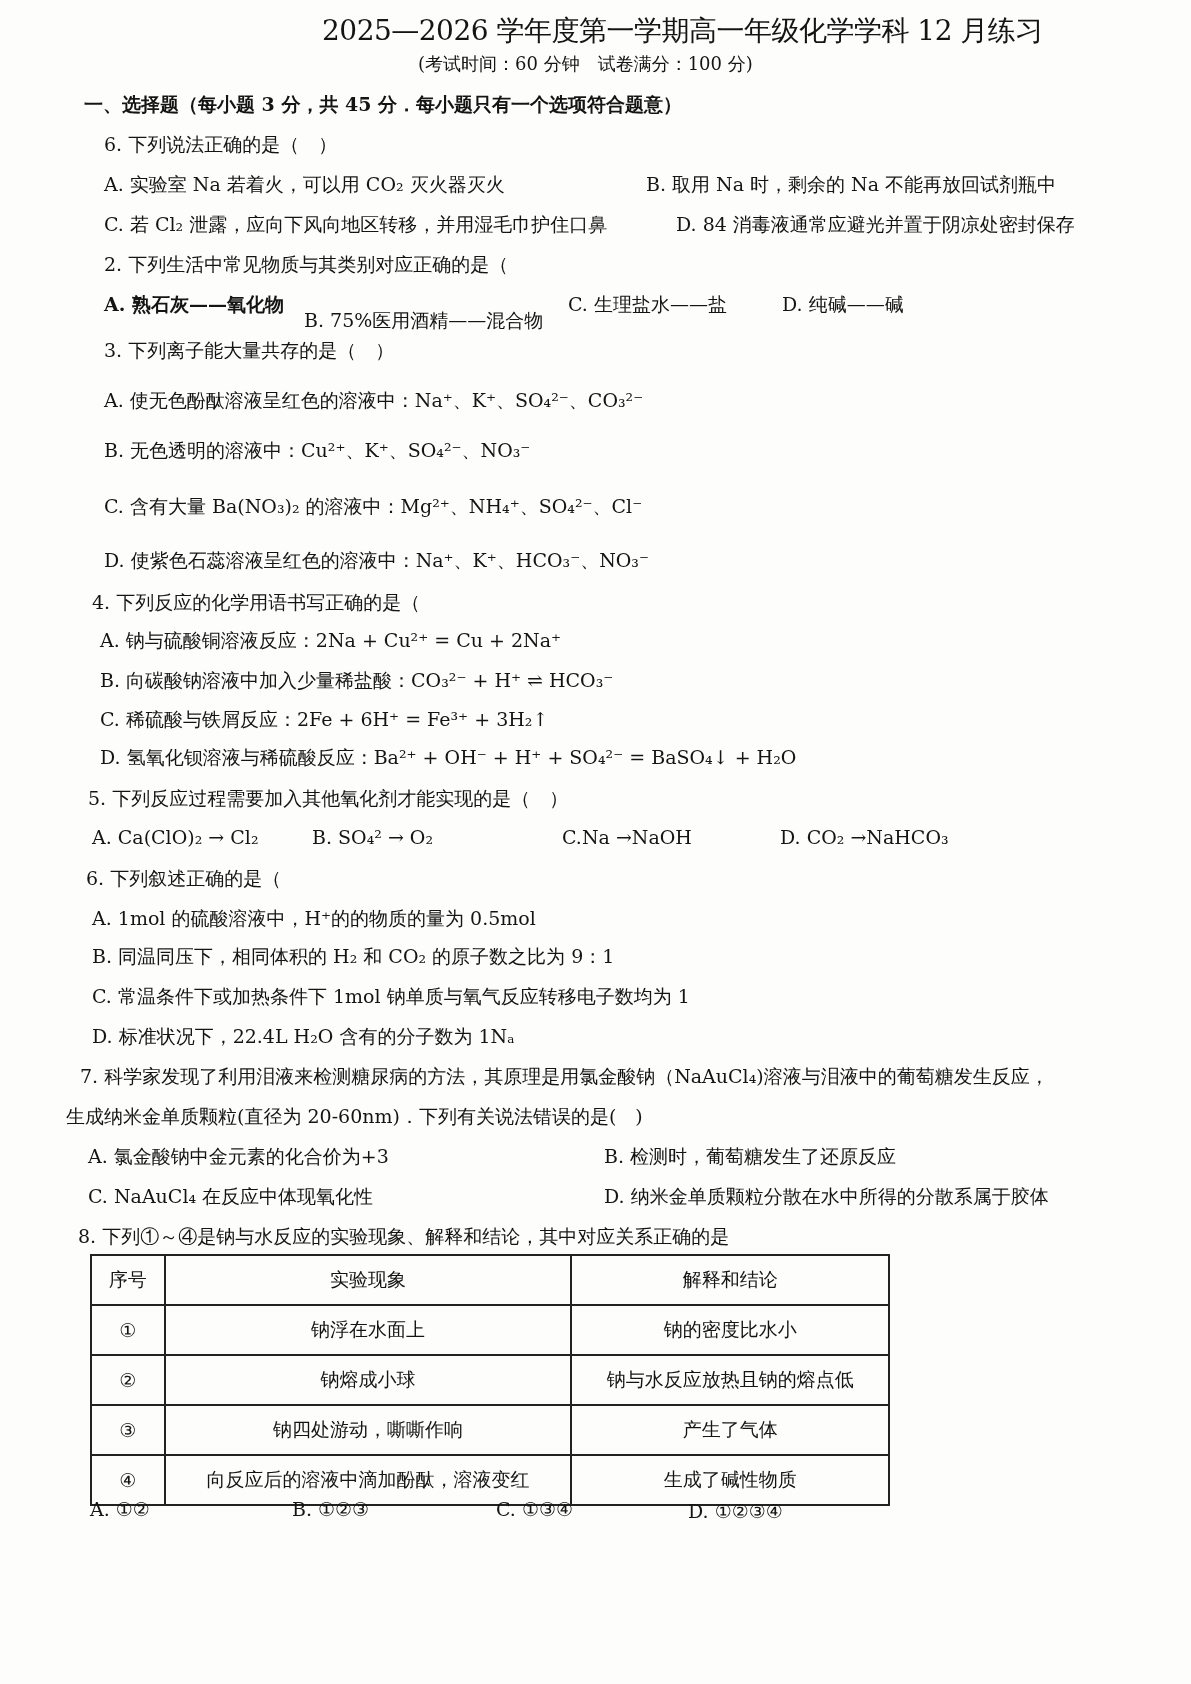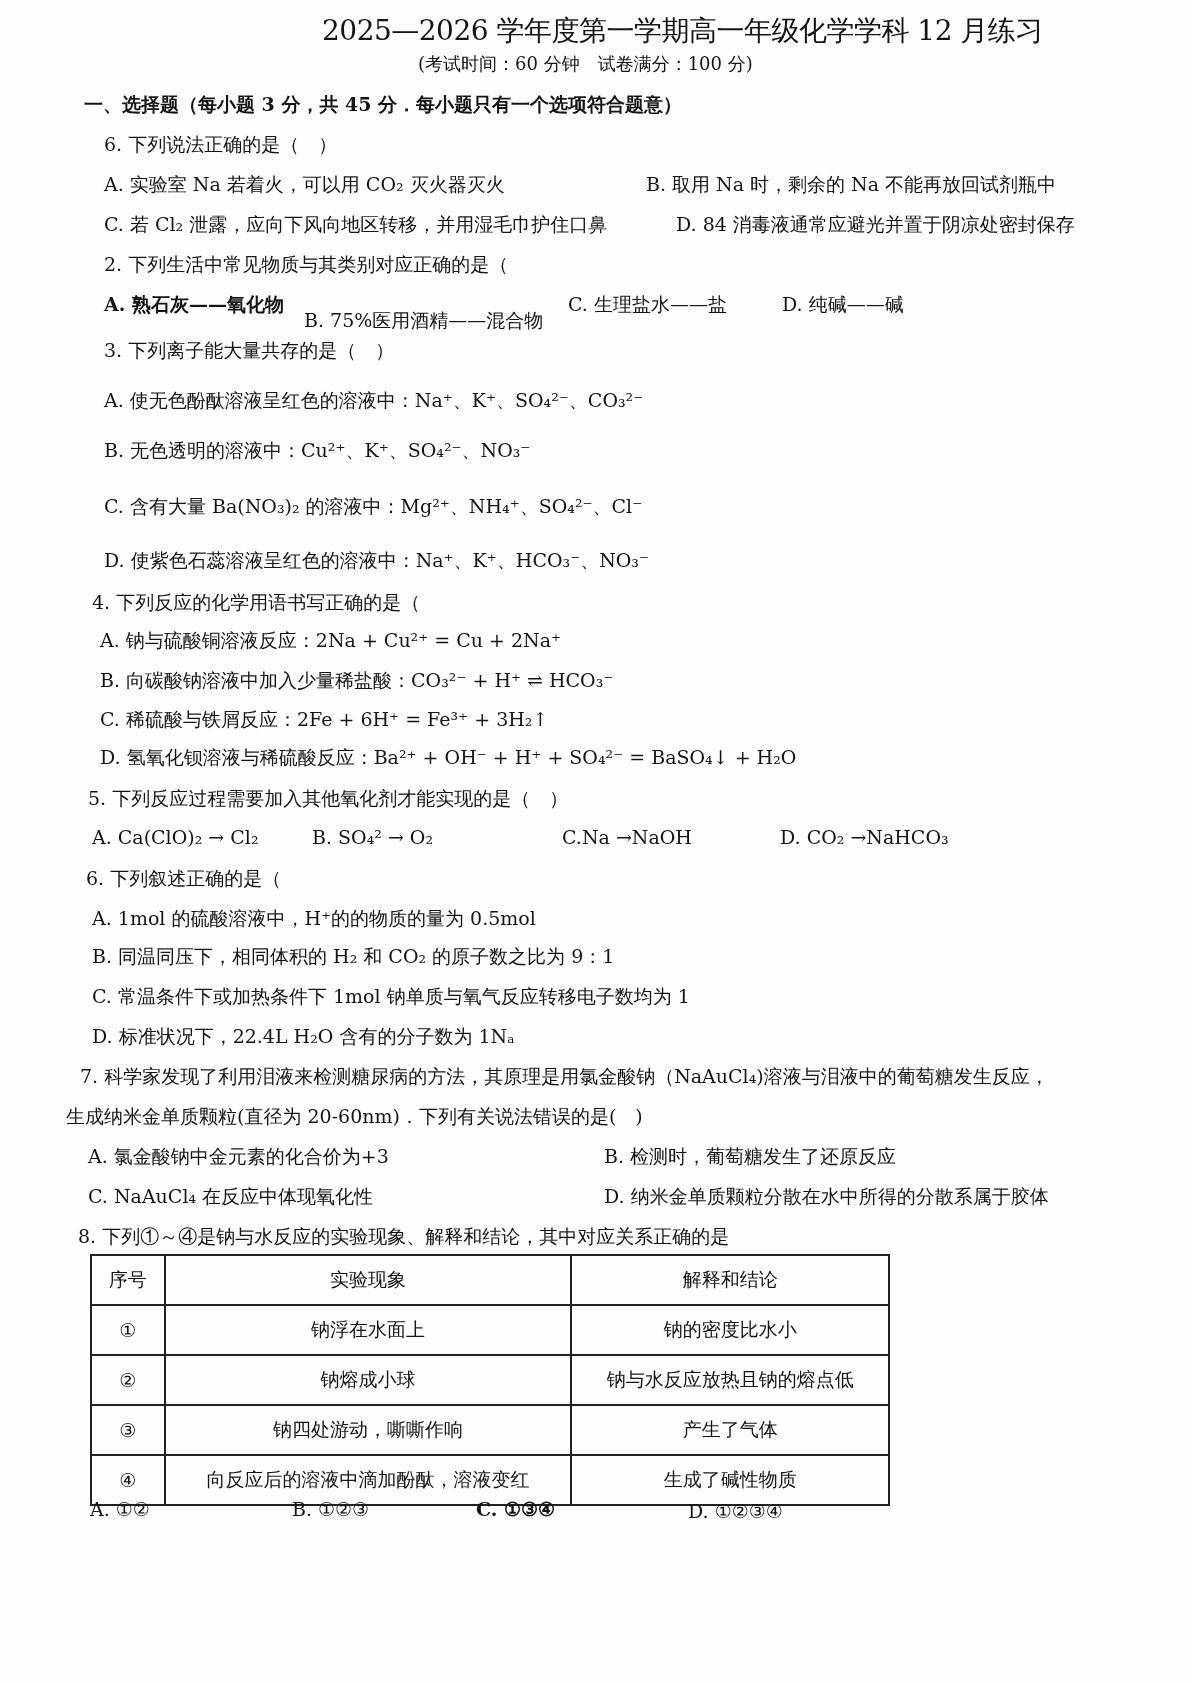--- a/index.html
+++ b/index.html
@@ -104,14 +104,14 @@
   <tr>
     <td>④</td>
     <td>向反应后的溶液中滴加酚酞，溶液变红</td>
     <td>生成了碱性物质</td>
   </tr>
 </tbody>
   </table>
 
 <div class="abs opt" style="left:90px; top:1498px;">A. ①②</div>
 <div class="abs opt" style="left:292px; top:1498px;">B. ①②③</div>
-<div class="abs opt" style="left:476px; top:1498px;font-weight:bold;">C. ①③④</div>
+<div class="abs opt" style="left:496px; top:1498px;">C. ①③④</div>
 <div class="abs opt" style="left:688px; top:1500px;">D. ①②③④</div>
 
 </body></html>

